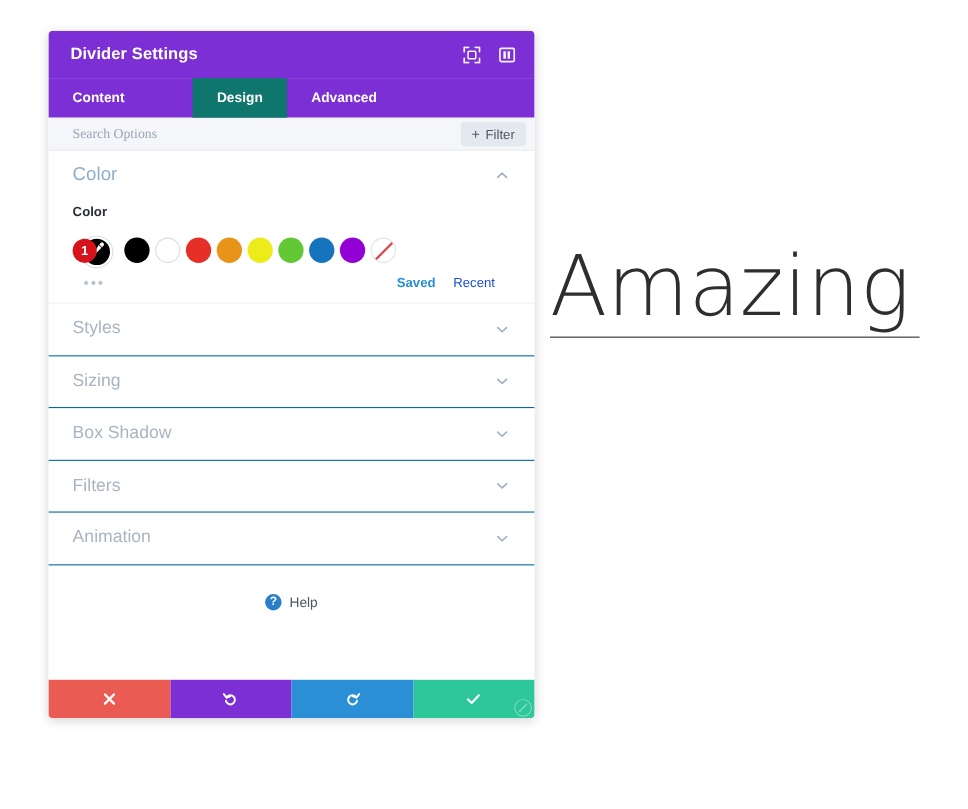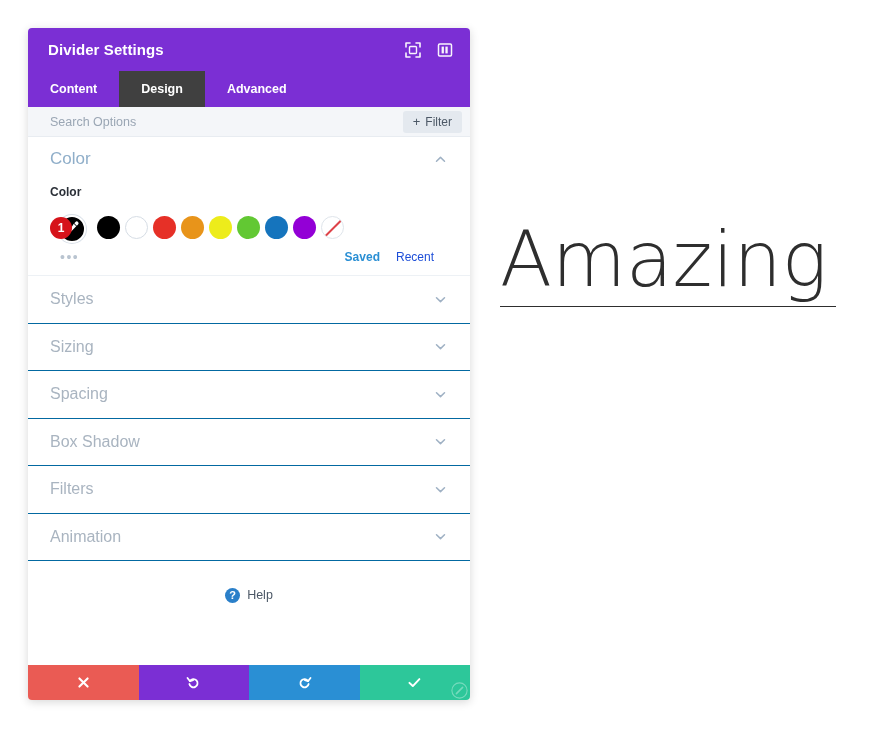--- a/index.html
+++ b/index.html
@@ -9,21 +9,21 @@
     height: 735px;
     background: #ffffff;
     font-family: "Liberation Sans", sans-serif;
     overflow: hidden;
   }
   .canvas { position: relative; width: 880px; height: 735px; background: #fff; }
 
   
   .panel {
     position: absolute;
-    left: 28px; top: 28px;
+    left: 44px; top: 28px;
     width: 442px;
     background: #ffffff;
     border-radius: 4px;
     box-shadow: 0 2px 10px rgba(0,0,0,.16);
     overflow: hidden;
   }
 
   
   .panel-header {
     background: #7b2fd4;
@@ -57,36 +57,36 @@
   }
   .tab {
     display: flex; align-items: center;
     padding: 0 22px;
     color: #ffffff;
     font-size: 12.5px;
     font-weight: bold;
     cursor: pointer;
     white-space: nowrap;
   }
-  .tab.active { background: #404040; }
+  .tab.active { background: #0f766e; margin-left: 40px; }
 
   
   .search-row {
     background: #f4f6f9;
     height: 30px;
     display: flex;
     align-items: center;
     padding: 0 8px 0 22px;
     border-bottom: 1px solid #e8ecf1;
   }
   .search-input {
     flex: 1;
     border: 0; outline: 0;
     background: transparent;
-    font-family: Liberation Sans, sans-serif;
+    font-family: Liberation Serif, serif;
     font-size: 12.5px;
     color: #4c5866;
   }
   .search-input::placeholder { color: #9aa6b4; }
   .filter-btn {
     display: flex; align-items: center; gap: 5px;
     background: #e4e9ef;
     color: #4c5866;
     font-size: 12px;
     padding: 4px 10px;
@@ -396,28 +396,20 @@
 
     <div class="section">
       <div class="section-title">Sizing</div>
       <div class="chev">
         <svg width="13" height="13" viewBox="0 0 13 13">
             <path d="M2.5 4.8 L6.5 8.6 L10.5 4.8" stroke="#9fb1c4" stroke-width="1.5" fill="none" stroke-linecap="round" stroke-linejoin="round"></path>
           </svg>
       </div>
     </div>
 
-    <div class="section">
-      <div class="section-title">Spacing</div>
-      <div class="chev">
-        <svg width="13" height="13" viewBox="0 0 13 13">
-            <path d="M2.5 4.8 L6.5 8.6 L10.5 4.8" stroke="#9fb1c4" stroke-width="1.5" fill="none" stroke-linecap="round" stroke-linejoin="round"></path>
-          </svg>
-      </div>
-    </div>
 
     <div class="section">
       <div class="section-title">Box Shadow</div>
       <div class="chev">
         <svg width="13" height="13" viewBox="0 0 13 13">
             <path d="M2.5 4.8 L6.5 8.6 L10.5 4.8" stroke="#9fb1c4" stroke-width="1.5" fill="none" stroke-linecap="round" stroke-linejoin="round"></path>
           </svg>
       </div>
     </div>
 

